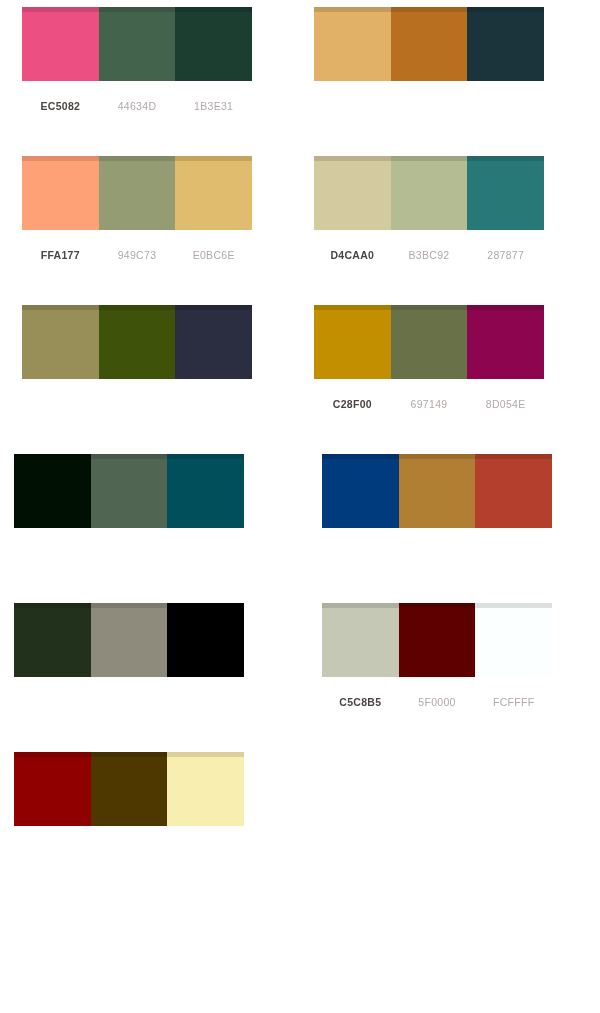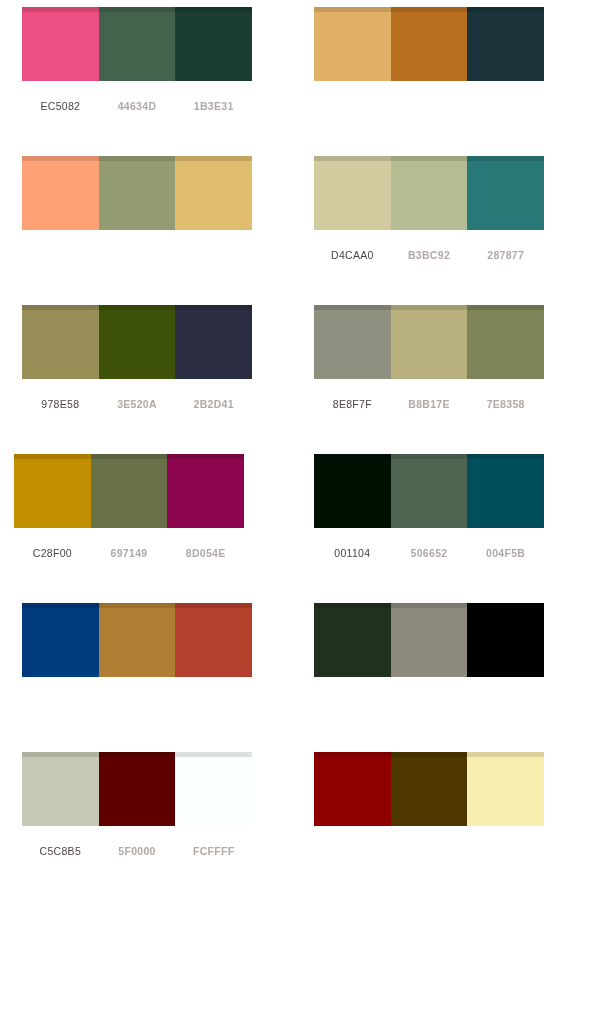--- a/index.html
+++ b/index.html
@@ -73,26 +73,25 @@
   }
 
   .swatch-label {
     flex: 1 1 0;
     text-align: center;
     font-size: 10.5px;
     letter-spacing: 0.3px;
     color: #b0a9a6;
     font-family: "Liberation Sans", sans-serif;
     white-space: nowrap;
-    font-weight: bold;
   }
 
   .swatch-label.primary {
     color: #4a4442;
-    font-weight: normal;
+    font-weight: bold;
   }
 </style>
 </head>
 <body style="background: rgb(255, 255, 255);">
 
 <main id="palette-grid">
     <div class="palette-card left">
       <div class="swatch-strip">
         <div class="swatch" title="EC5082" style="background: rgb(236, 80, 130);"></div>
         <div class="swatch" title="44634D" style="background: rgb(68, 99, 77);"></div>
@@ -110,79 +109,62 @@
         <div class="swatch" title="B96F20" style="background: rgb(185, 111, 32);"></div>
         <div class="swatch" title="1B343C" style="background: rgb(27, 52, 60);"></div>
       </div>
     </div>
     <div class="palette-card left">
       <div class="swatch-strip">
         <div class="swatch" title="FFA177" style="background: rgb(255, 161, 119);"></div>
         <div class="swatch" title="949C73" style="background: rgb(148, 156, 115);"></div>
         <div class="swatch" title="E0BC6E" style="background: rgb(224, 188, 110);"></div>
       </div>
+      <div class="labels">
+        <div class="swatch-label primary">FFA177</div>
+        <div class="swatch-label">949C73</div>
+        <div class="swatch-label">E0BC6E</div>
+      </div>
     </div>
     <div class="palette-card right">
       <div class="swatch-strip">
         <div class="swatch" title="D4CAA0" style="background: rgb(212, 202, 160);"></div>
         <div class="swatch" title="B3BC92" style="background: rgb(179, 188, 146);"></div>
         <div class="swatch" title="287877" style="background: rgb(40, 120, 119);"></div>
       </div>
       <div class="labels">
         <div class="swatch-label primary">D4CAA0</div>
         <div class="swatch-label">B3BC92</div>
         <div class="swatch-label">287877</div>
       </div>
     </div>
     <div class="palette-card left">
       <div class="swatch-strip">
         <div class="swatch" title="978E58" style="background: rgb(151, 142, 88);"></div>
         <div class="swatch" title="3E520A" style="background: rgb(62, 82, 10);"></div>
         <div class="swatch" title="2B2D41" style="background: rgb(43, 45, 65);"></div>
       </div>
-      <div class="labels">
-        <div class="swatch-label primary">978E58</div>
-        <div class="swatch-label">3E520A</div>
-        <div class="swatch-label">2B2D41</div>
-      </div>
-    </div>
-    <div class="palette-card right">
-      <div class="swatch-strip">
-        <div class="swatch" title="8E8F7F" style="background: rgb(142, 143, 127);"></div>
-        <div class="swatch" title="B8B17E" style="background: rgb(184, 177, 126);"></div>
-        <div class="swatch" title="7E8358" style="background: rgb(126, 131, 88);"></div>
-      </div>
-      <div class="labels">
-        <div class="swatch-label primary">8E8F7F</div>
-        <div class="swatch-label">B8B17E</div>
-        <div class="swatch-label">7E8358</div>
-      </div>
     </div>
     <div class="palette-card right">
       <div class="swatch-strip">
         <div class="swatch" title="C28F00" style="background: rgb(194, 143, 0);"></div>
         <div class="swatch" title="697149" style="background: rgb(105, 113, 73);"></div>
         <div class="swatch" title="8D054E" style="background: rgb(141, 5, 78);"></div>
       </div>
       <div class="labels">
         <div class="swatch-label primary">C28F00</div>
         <div class="swatch-label">697149</div>
         <div class="swatch-label">8D054E</div>
       </div>
     </div>
     <div class="palette-card right">
       <div class="swatch-strip">
         <div class="swatch" title="001104" style="background: rgb(0, 17, 4);"></div>
         <div class="swatch" title="506652" style="background: rgb(80, 102, 82);"></div>
         <div class="swatch" title="004F5B" style="background: rgb(0, 79, 91);"></div>
-      </div>
-      <div class="labels">
-        <div class="swatch-label primary">001104</div>
-        <div class="swatch-label">506652</div>
-        <div class="swatch-label">004F5B</div>
       </div>
     </div>
     <div class="palette-card left">
       <div class="swatch-strip">
         <div class="swatch" title="003B7D" style="background: rgb(0, 59, 125);"></div>
         <div class="swatch" title="B07F33" style="background: rgb(176, 127, 51);"></div>
         <div class="swatch" title="B53F2D" style="background: rgb(181, 63, 45);"></div>
       </div>
     </div>
     <div class="palette-card right">

